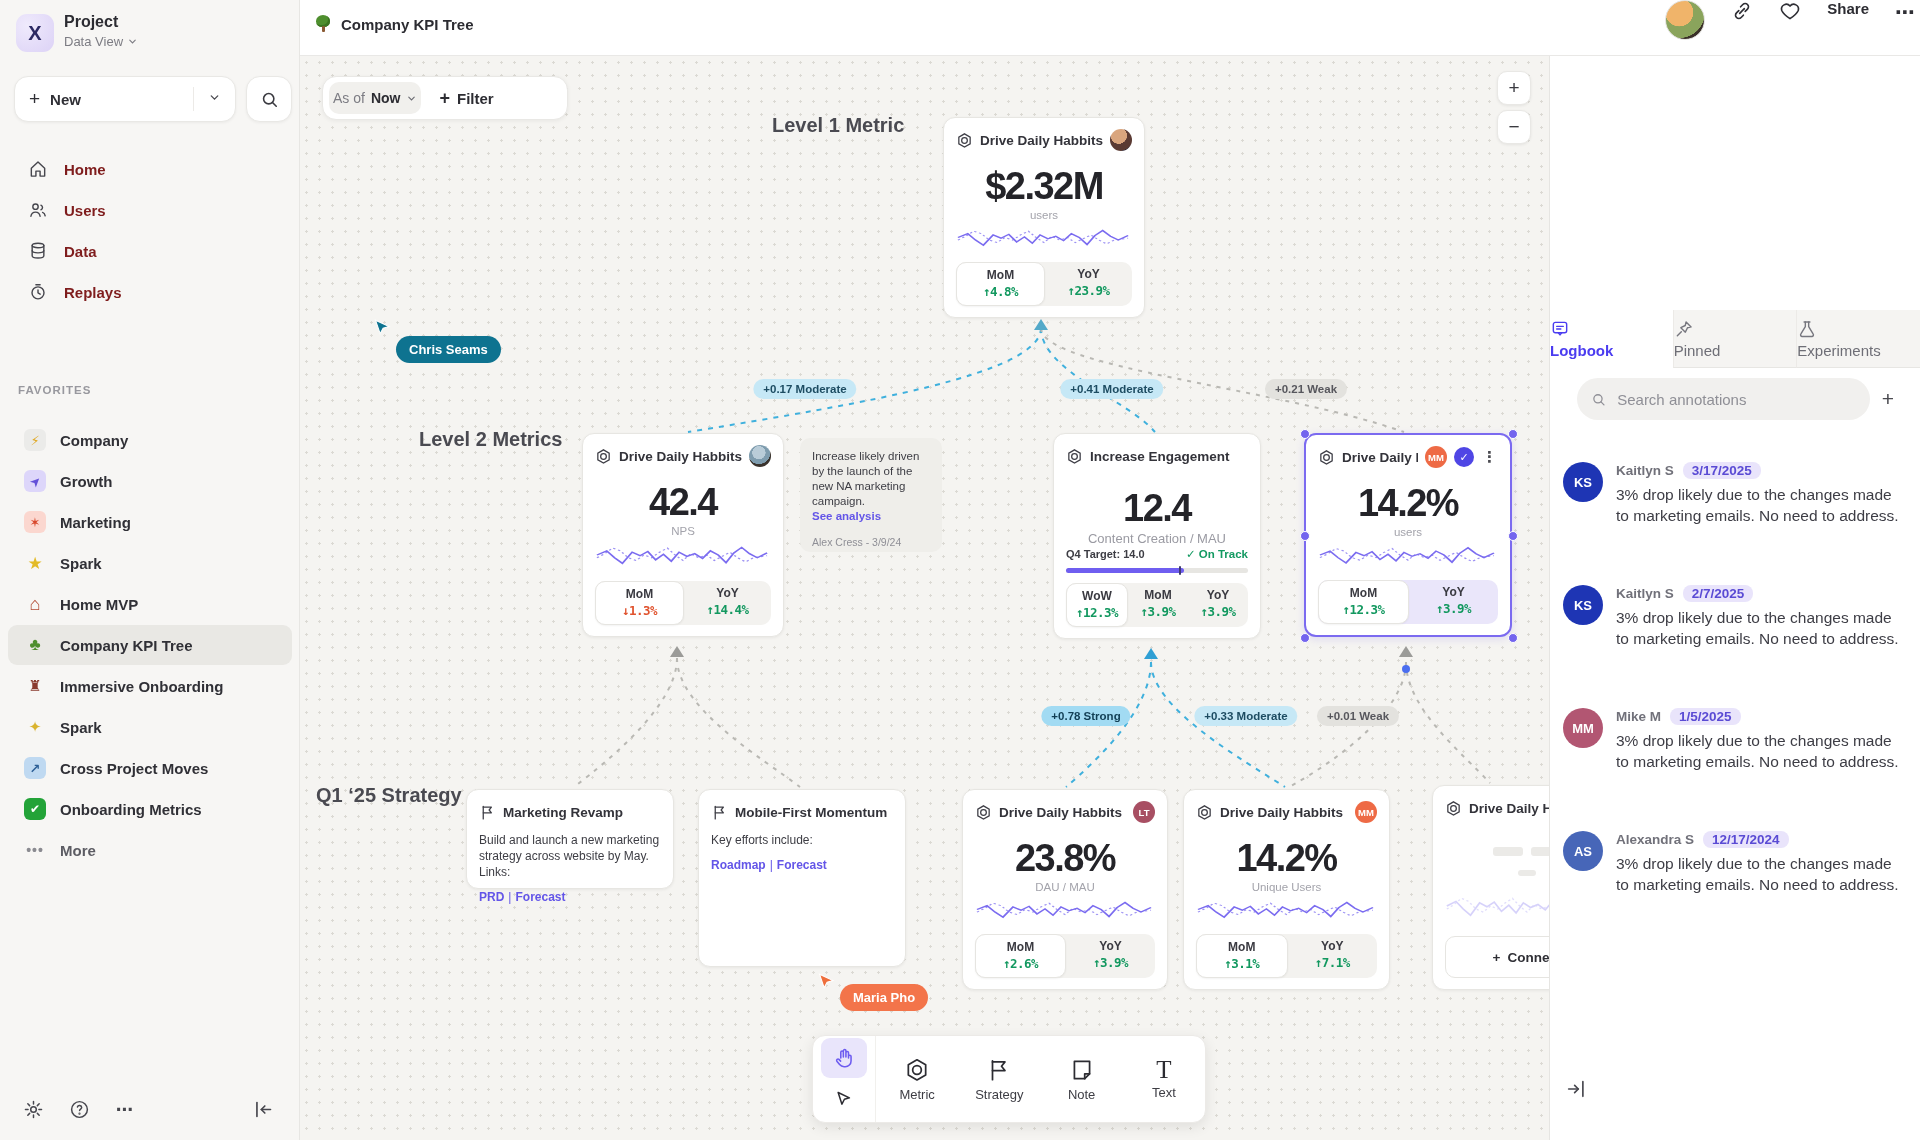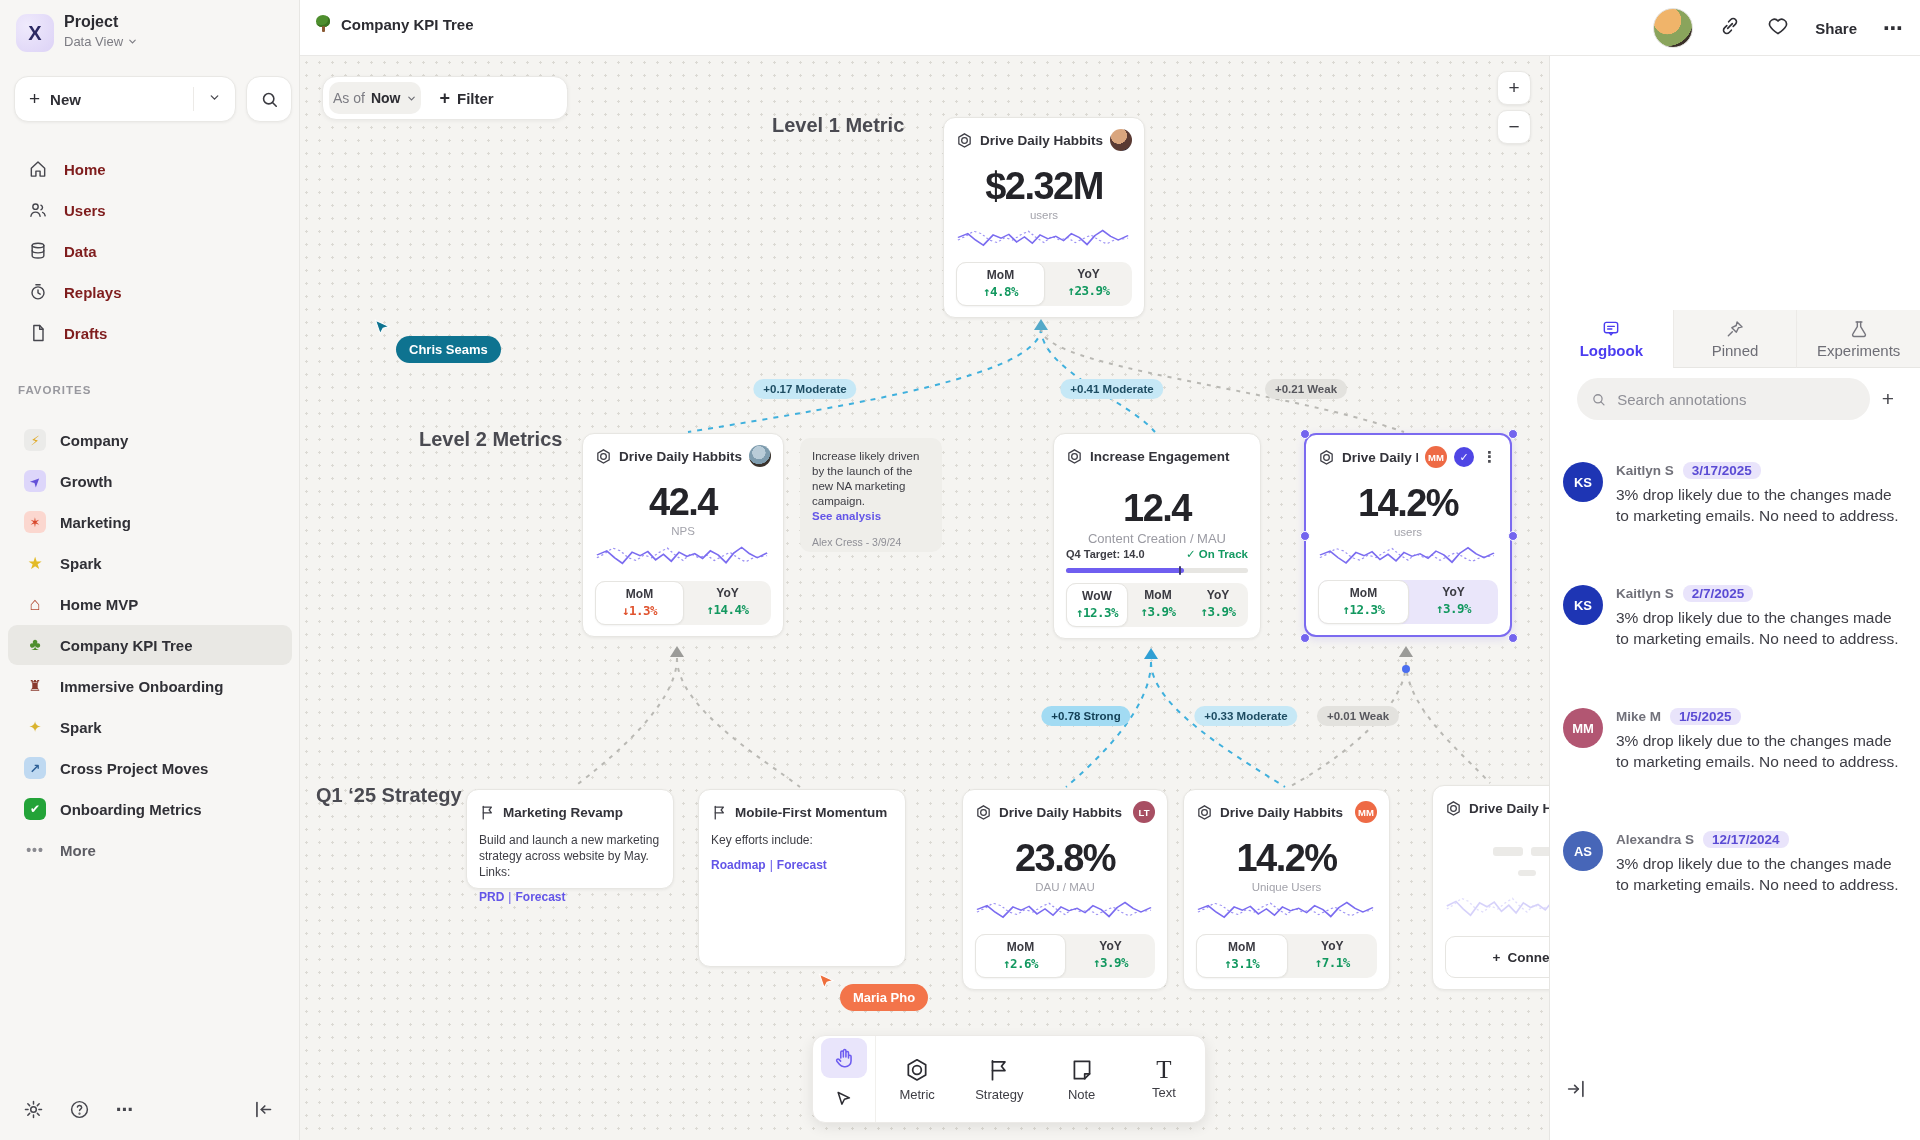--- a/index.html
+++ b/index.html
@@ -32,21 +32,21 @@
   .fav-badge{width:22px;height:22px;border-radius:6px;display:flex;align-items:center;justify-content:center;font-size:13px;flex:none;}
   .rot45{display:inline-block;transform:rotate(-45deg);}
   .side-foot{position:absolute;left:0;bottom:12px;width:300px;height:34px;}
   .foot-ic{position:absolute;top:0;width:30px;height:30px;display:flex;align-items:center;justify-content:center;color:#46464d;}
   
   #topbar{position:absolute;left:300px;top:0;width:1620px;height:56px;background:#fff;border-bottom:1px solid #e9e8e6;box-sizing:border-box;}
   .tb-title{position:absolute;left:14px;top:15px;display:flex;align-items:center;gap:9px;font-size:15px;font-weight:700;color:#2c2c32;}
   .tree-ic{width:18px;height:18px;position:relative;}
   .tree-ic .crown{position:absolute;left:2px;top:0;width:14px;height:12px;border-radius:50% 50% 45% 45%;background:#4e8f2e;box-shadow:inset -2px -2px 0 #3c7522;}
   .tree-ic .trunk{position:absolute;left:7.5px;top:11px;width:3px;height:6px;background:#8a5a33;border-radius:1px;}
-  .tb-right{position:absolute;right:16px;top:0;height:56px;display:flex;align-items:center;gap:26px;}
+  .tb-right{position:absolute;right:4px;top:0;height:56px;display:flex;gap:26px;}
   .tb-avatar{width:38px;height:38px;border-radius:50%;background:radial-gradient(circle at 35% 30%,#f0b46a 0 38%,#8aa45c 39% 70%,#3a3028 71%);border:1px solid #e3e2df;}
   .tb-share{font-size:15px;font-weight:600;color:#2c2c32;}
   .tb-ic svg{width:22px;height:22px;stroke:#2f2f35;fill:none;stroke-width:1.8;stroke-linecap:round;stroke-linejoin:round;}
   .tb-more{font-size:20px;font-weight:700;color:#2f2f35;letter-spacing:1px;}
   
   #canvas{position:absolute;left:300px;top:56px;width:1249px;height:1084px;overflow:hidden;background:#f5f4f1;
           background-image:radial-gradient(#dbd9d3 1.1px,transparent 1.2px);background-size:13px 13px;}
   .edges{position:absolute;left:0;top:0;}
   .rowlabel{position:absolute;font-size:20px;font-weight:700;color:#4a4a51;white-space:nowrap;}
   .epill{position:absolute;transform:translate(-50%,-50%);font-size:11.5px;font-weight:700;
@@ -124,21 +124,21 @@
   .ptab{font-size:15px;font-weight:600;color:#8b8b92;position:relative;height:46px;display:flex;align-items:center;}
   .ptab.active{color:#4b3cf0;}
   .ptab.active::after{content:"";position:absolute;left:0;right:0;bottom:-1px;height:3px;border-radius:2px;background:#4b3cf0;}
   .hero{position:absolute;left:0;top:96px;width:100%;height:160px;background:linear-gradient(180deg,#f0ecfb 0%,#eee9fa 50%,#fcfbfe 100%);}
   .bulb-tile{position:absolute;left:28px;top:0px;width:48px;height:48px;border-radius:13px;background:#e9e2fc;border:1px solid #ded2f9;
              display:flex;align-items:center;justify-content:center;}
   .bulb-tile svg{width:24px;height:24px;stroke:#3a3744;fill:none;stroke-width:1.6;stroke-linecap:round;}
   .hero-title{position:absolute;left:28px;top:66px;font-size:21px;font-weight:800;color:#202025;}
   .hero-desc{position:absolute;left:28px;top:98px;width:310px;font-size:15px;line-height:21px;color:#4c4c54;}
   .subtabs{position:absolute;left:0;top:254px;width:100%;height:58px;display:flex;}
-  .subtab{flex:1;display:flex;flex-direction:column;align-items:center;justify-content:center;gap:3px;
+  .subtab{flex:1;display:flex;flex-direction:column;justify-content:center;gap:3px;
           background:#f5f4f2;border-bottom:1px solid #e7e6e3;font-size:15px;color:#6e6e76;}
   .subtab + .subtab{border-left:1px solid #eceae7;}
   .subtab svg{width:20px;height:20px;stroke:#77777f;fill:none;stroke-width:1.7;stroke-linecap:round;stroke-linejoin:round;}
   .subtab.active{background:#fff;border-bottom:1px solid transparent;color:#4b3cf0;font-weight:700;}
   .subtab.active svg{stroke:#4b3cf0;}
   .searchrow{position:absolute;left:27px;top:322px;width:317px;height:42px;display:flex;align-items:center;gap:12px;}
   .searchbox{flex:1;height:42px;background:#f1f0ee;border-radius:21px;display:flex;align-items:center;gap:9px;padding:0 14px;box-sizing:border-box;}
   .searchbox input{border:none;background:transparent;outline:none;font-size:15px;color:#3a3a40;width:100%;
                    font-family:"Liberation Sans","DejaVu Sans",sans-serif;}
   .searchbox input::placeholder{color:#8f8f96;}
@@ -224,27 +224,20 @@
       <span>Data</span>
     </div>
     <div class="nav-item" style="top:272px">
       <svg viewBox="0 0 24 24">
           <circle cx="12" cy="13" r="7.2"></circle>
           <path d="M12 9.6V13l2.6 1.6"></path>
           <path d="M9.5 3.2h5"></path>
         </svg>
       <span>Replays</span>
     </div>
-    <div class="nav-item" style="top:313px">
-      <svg viewBox="0 0 24 24">
-          <path d="M7 3h7l4 4.2V21H7z"></path>
-          <path d="M14 3v4.5h4"></path>
-        </svg>
-      <span>Drafts</span>
-    </div>
 
     <div class="fav-head">FAVORITES</div>
 
     <div class="fav-item" style="top:420px">
       <span class="fav-badge" style="background:#ebebe9;color:#e0a71e">⚡</span>
       <span>Company</span>
     </div>
     <div class="fav-item" style="top:461px">
       <span class="fav-badge" style="background:#ddd6fa;color:#6350d8">
           <span class="rot45">➤</span>

